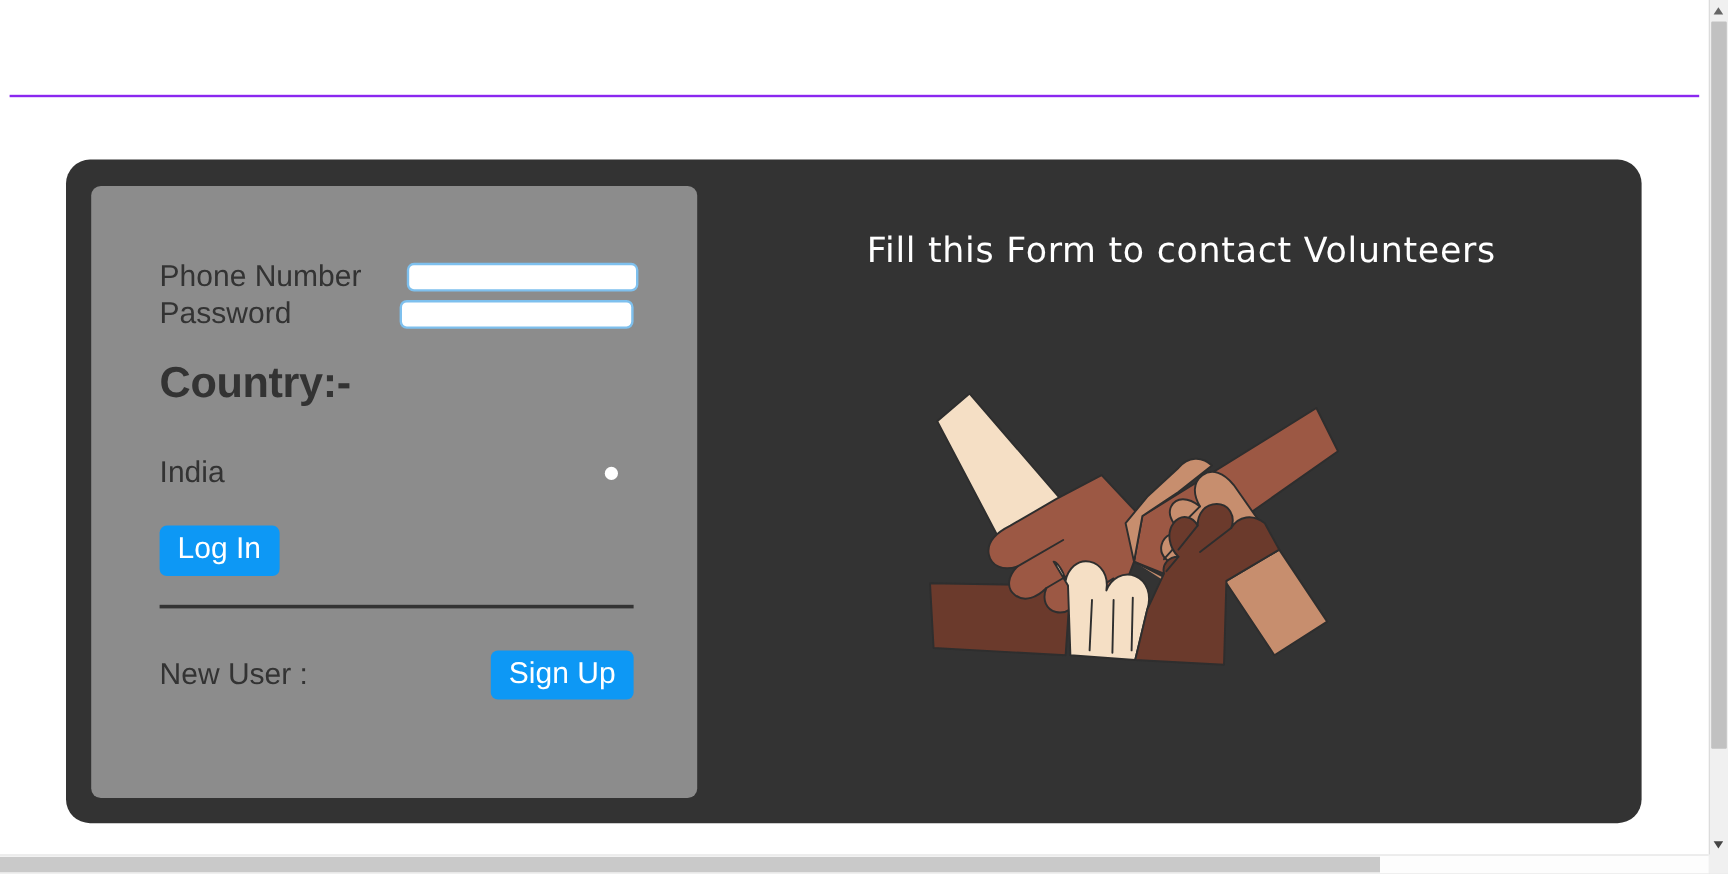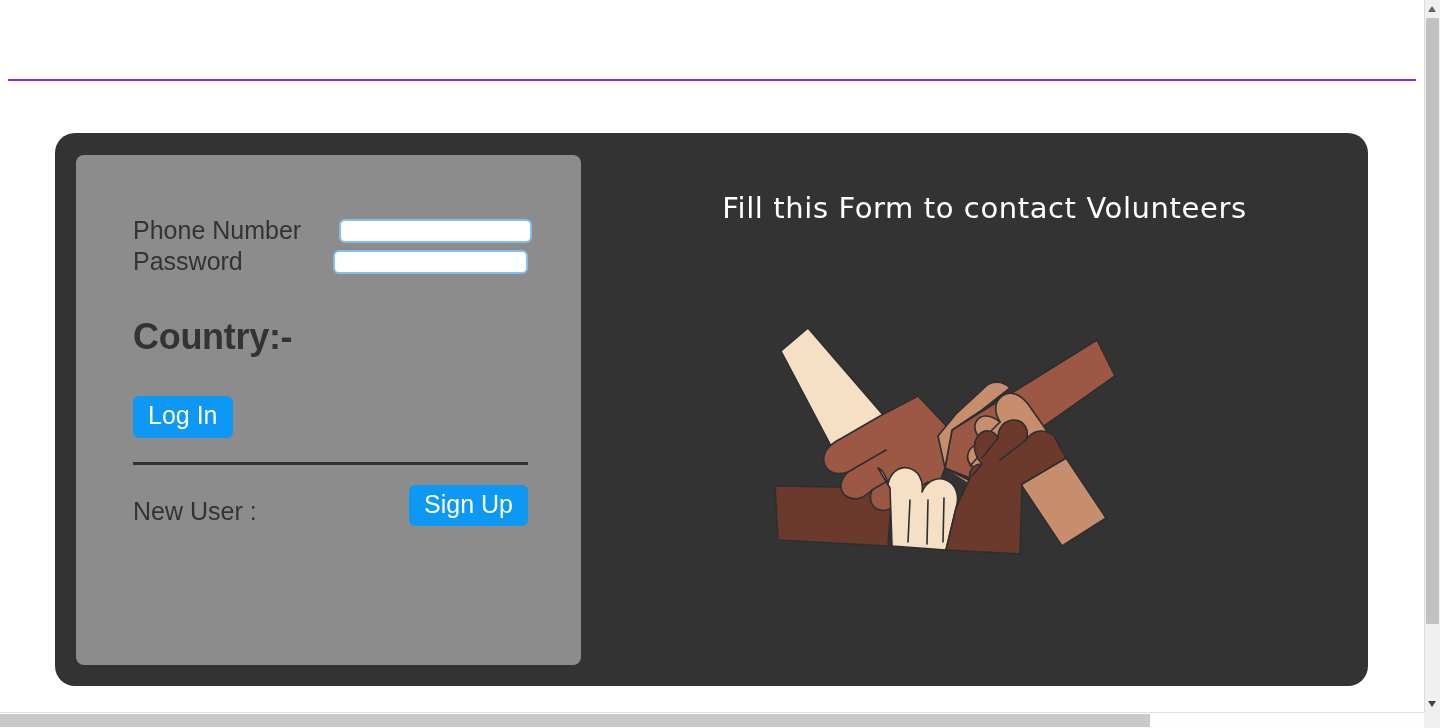--- a/index.html
+++ b/index.html
@@ -142,21 +142,21 @@
     border: 2px solid #7ec0ee;
     border-radius: 6px;
     outline: none;
     font-family: "Liberation Sans", sans-serif;
     font-size: 14px;
     padding: 0 4px;
     color: #222;
   }
 
   .country-heading {
-    margin-top: 39px;
+    margin-top: 21px;
     font-family: "Liberation Sans", sans-serif;
     font-size: 36px;
     font-weight: bold;
     color: #333333;
     letter-spacing: -0.3px;
   }
 
   .radio-group { margin-top: 38px; }
   .radio-row {
     display: flex;
@@ -198,23 +198,23 @@
 
   .divider {
     margin-top: 24px;
     height: 3px;
     background: #333333;
     width: 395px;
   }
 
   .signup-row {
     display: flex;
-    align-items: flex-end;
+    align-items: center;
     justify-content: space-between;
-    margin-top: 20px;
+    margin-top: 35px;
   }
   .signup-label {
     font-family: "Liberation Sans", sans-serif;
     font-size: 25px;
     color: #333333;
   }
 
   
   #right-pane {
     position: absolute;
@@ -318,20 +318,24 @@
           </div>
 
           <div class="field-row">
             <span class="field-label">Password</span>
             <input class="field-input" type="password" placeholder="" style="">
           </div>
 
           <div class="country-heading">Country:-</div>
 
           <div class="radio-group">
+            <div class="radio-row">
+              <span class="radio-label">India</span>
+              <span class="radio-dot"></span>
+            </div>
           </div>
 
           <div class="login-row">
             <button class="btn-blue">Log In</button>
           </div>
 
           <div class="divider"></div>
 
           <div class="signup-row">
             <span class="signup-label">New User :</span>

